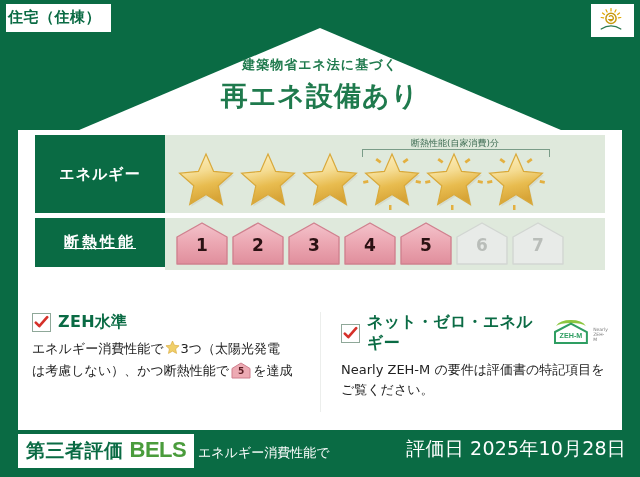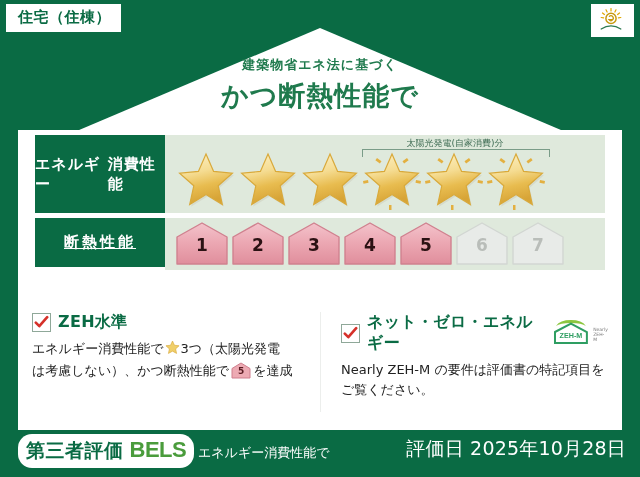--- a/index.html
+++ b/index.html
@@ -19,21 +19,21 @@
     position:absolute;left:-20px;top:28px;width:680px;height:400px;
     background:#ffffff;
     clip-path:polygon(50% 0%, 100% 36%, 100% 100%, 0% 100%, 0% 36%);
   }
 
   
   .tag{
     position:absolute;background:#ffffff;display:flex;align-items:center;
     z-index:6;
   }
-  .tag-left{left:6px;top:4px;padding:4px 10px 5px 12px;}
+  .tag-left{left:6px;top:4px;padding:4px 10px 5px 2px;}
   .tag-left span{
     font-size:15px;font-weight:bold;color:#0a6b44;letter-spacing:.5px;
     font-family:"DejaVu Sans",sans-serif;
   }
   .tag-right{right:6px;top:4px;padding:3px 10px 4px 7px;gap:6px;}
   .tag-right .tr-text{
     font-size:14px;font-weight:bold;color:#0a6b44;letter-spacing:.3px;
     font-family:"DejaVu Sans",sans-serif;
   }
   .sun-icon{width:26px;height:26px;display:block;}
@@ -142,21 +142,21 @@
   .inline-house .ihn{position:absolute;left:0;top:3px;width:20px;text-align:center;font-size:9px;font-weight:bold;color:#5a1b22;}
   .zeh-logo{margin-left:6px;display:flex;align-items:flex-end;gap:2px;}
   .zeh-mini{font-size:4.5px;color:#7a7a7a;line-height:1.1;font-family:"DejaVu Sans",sans-serif;padding-bottom:3px;}
 
   
   .footer{
     position:absolute;left:0;bottom:0;width:640px;height:47px;z-index:7;
   }
   .bels-box{
     position:absolute;left:18px;top:4px;background:#ffffff;
-    padding:3px 8px 4px 8px;display:flex;align-items:baseline;gap:6px;border-radius:14px;
+    padding:3px 8px 4px 8px;display:flex;align-items:baseline;gap:6px;
   }
   .bels-jp{font-size:19px;font-weight:bold;color:#0a6b44;font-family:"DejaVu Sans",sans-serif;letter-spacing:.5px;}
   .bels-en{font-size:22px;font-weight:bold;color:#4a9c3c;font-family:"Liberation Sans",sans-serif;letter-spacing:-.5px;}
   .bldg-name{
     position:absolute;left:198px;top:14px;color:#ffffff;font-size:13px;
     font-family:"DejaVu Sans",sans-serif;
   }
   .foot-right{
     position:absolute;right:14px;top:6px;text-align:right;color:#ffffff;
   }
@@ -190,34 +190,33 @@
         </g>
         <circle cx="13" cy="11.4" r="5.1" fill="none" stroke="#c79a10" stroke-width="1.5"></circle>
         <path d="M11.4 9.3 a2.4 2.4 0 1 1 -0.4 3.4 l3.4 0" fill="none" stroke="#c79a10" stroke-width="1.3" stroke-linecap="round"></path>
         <path d="M3.2 22 q9.8 -6.2 19.6 0" fill="none" stroke="#2d7a52" stroke-width="1.4" stroke-linecap="round"></path>
       </svg>
     </span>
   </div>
 
   <div class="title-wrap">
     <div class="title-sub">建築物省エネ法に基づく</div>
-    <div class="title-main">かつ断熱性能で</div>
+    <div class="title-main">再エネ設備あり</div>
   </div>
 
   <div class="body-card">
 
     <div class="perf">
 
       <div class="row row-energy">
         <div class="row-label">
           <div class="l1">エネルギー</div>
-          <div class="l2">消費性能</div>
         </div>
         <div class="row-body">
-          <div class="solar-note">太陽光発電(自家消費)分</div>
+          <div class="solar-note">断熱性能(自家消費)分</div>
           <div class="solar-bracket"></div>
           <div class="stars" id="stars-host">
               <div class="star-cell">
       <svg width="62" height="62" viewBox="0 0 62 62">
         <defs>
           <linearGradient id="sg0" x1="0" y1="0" x2="0.25" y2="1">
             <stop offset="0%" stop-color="#fdf2c9"></stop>
             <stop offset="42%" stop-color="#f5dc92"></stop>
             <stop offset="70%" stop-color="#e8bc4f"></stop>
             <stop offset="100%" stop-color="#d7a437"></stop>

